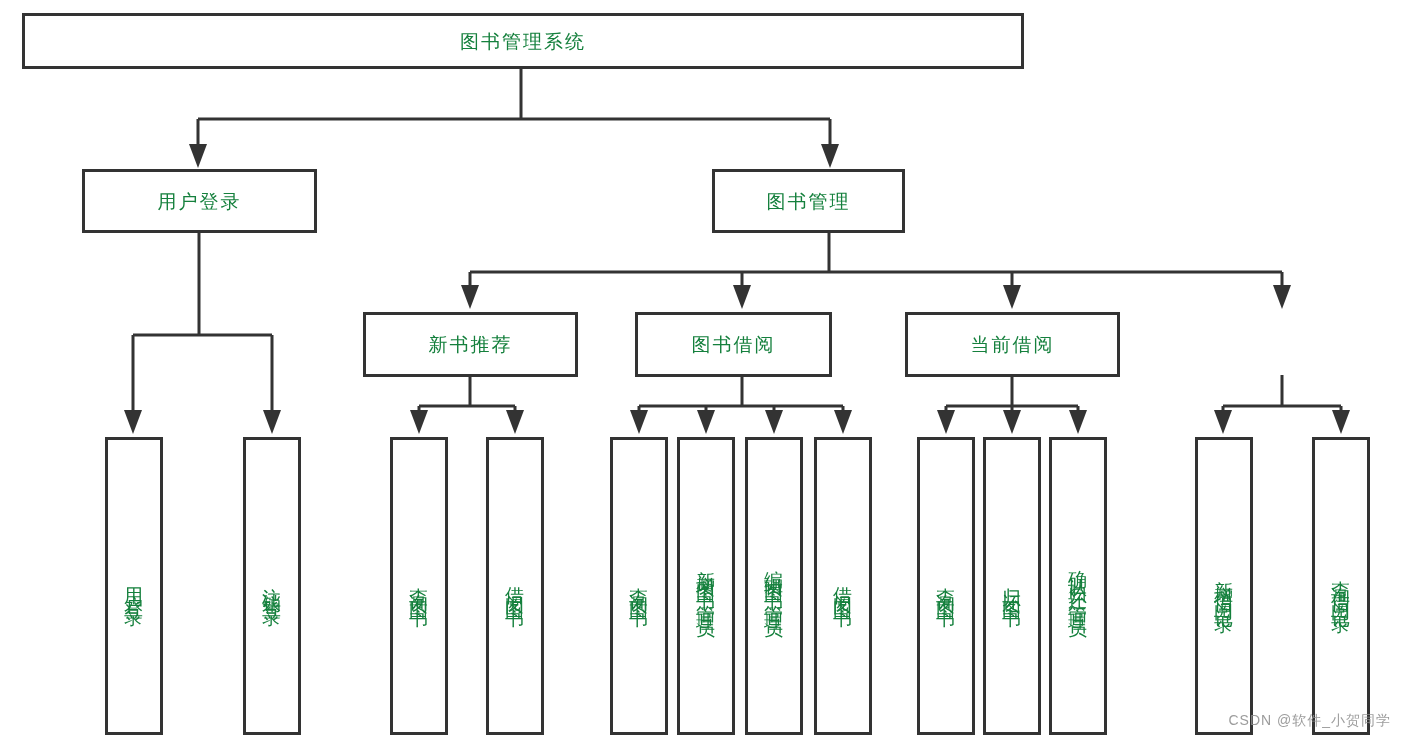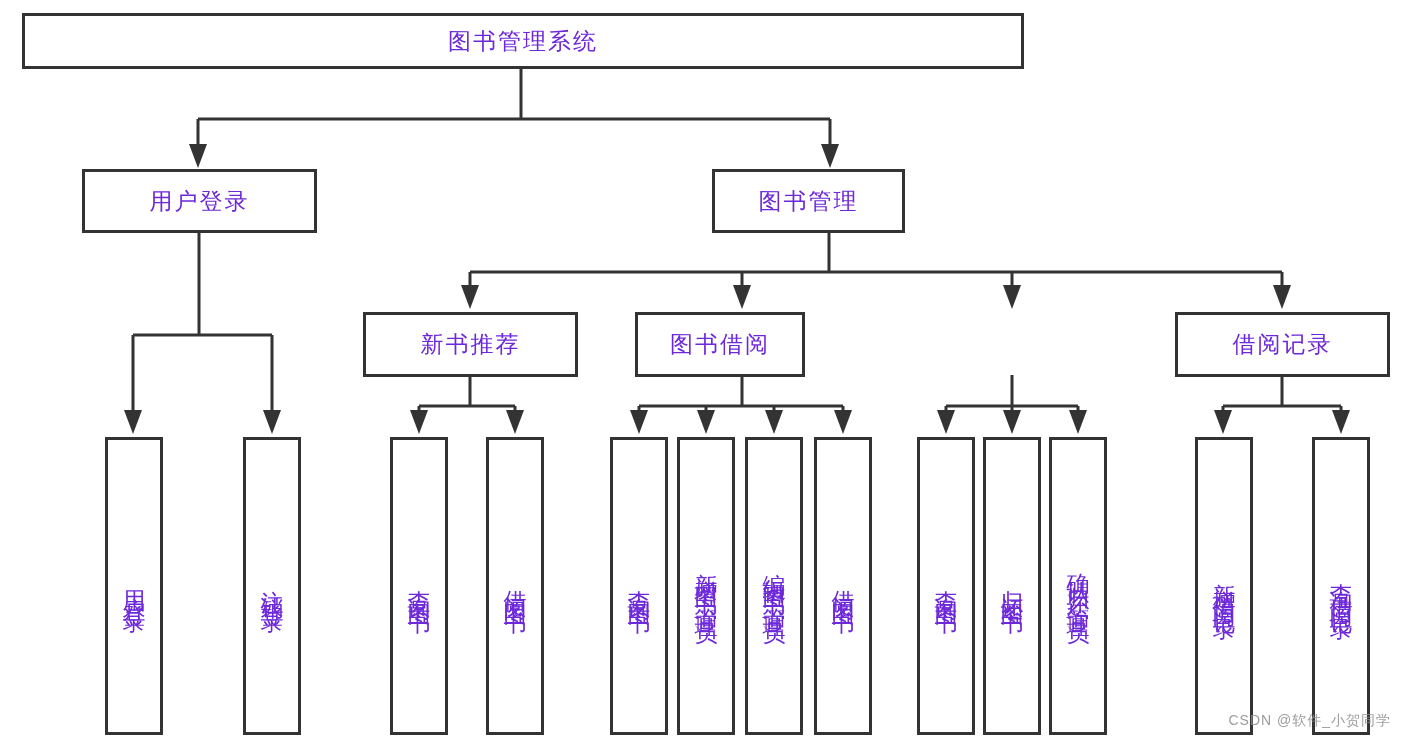--- a/index.html
+++ b/index.html
@@ -35,25 +35,25 @@
     position: absolute;
     z-index: 2;
     box-sizing: border-box;
     background: #ffffff;
     border: 3px solid #333333;
     display: flex;
     align-items: center;
     justify-content: center;
   }
   .node .lbl {
-    font-size: 23px;
+    font-size: 19px;
     line-height: 1;
     letter-spacing: 2px;
     white-space: nowrap;
-    color: #6d28d9;
+    color: #15803d;
   }
   .node.v .lbl {
     writing-mode: vertical-rl;
     text-orientation: mixed;
     letter-spacing: 7px;
     white-space: normal;
   }
   .watermark {
     position: absolute;
     z-index: 3;
@@ -113,25 +113,25 @@
   <div class="node h" style="left:82px; top:169px; width:235px; height:64px;">
     <span class="lbl">用户登录</span>
   </div>
   <div class="node h" style="left:712px; top:169px; width:193px; height:64px;">
     <span class="lbl">图书管理</span>
   </div>
 
   <div class="node h" style="left:363px; top:312px; width:215px; height:65px;">
     <span class="lbl">新书推荐</span>
   </div>
-  <div class="node h" style="left:635px; top:312px; width:170px; height:65px;">
+  <div class="node h" style="left:635px; top:312px; width:197px; height:65px;">
     <span class="lbl">图书借阅</span>
   </div>
-  <div class="node h" style="left:1175px; top:312px; width:215px; height:65px;">
-    <span class="lbl">借阅记录</span>
+  <div class="node h" style="left:905px; top:312px; width:215px; height:65px;">
+    <span class="lbl">当前借阅</span>
   </div>
 
   <div class="node v" style="left:105px; top:437px; width:58px; height:298px;">
     <span class="lbl">用户登录</span>
   </div>
   <div class="node v" style="left:243px; top:437px; width:58px; height:298px;">
     <span class="lbl">注销登录</span>
   </div>
 
   <div class="node v" style="left:390px; top:437px; width:58px; height:298px;">

